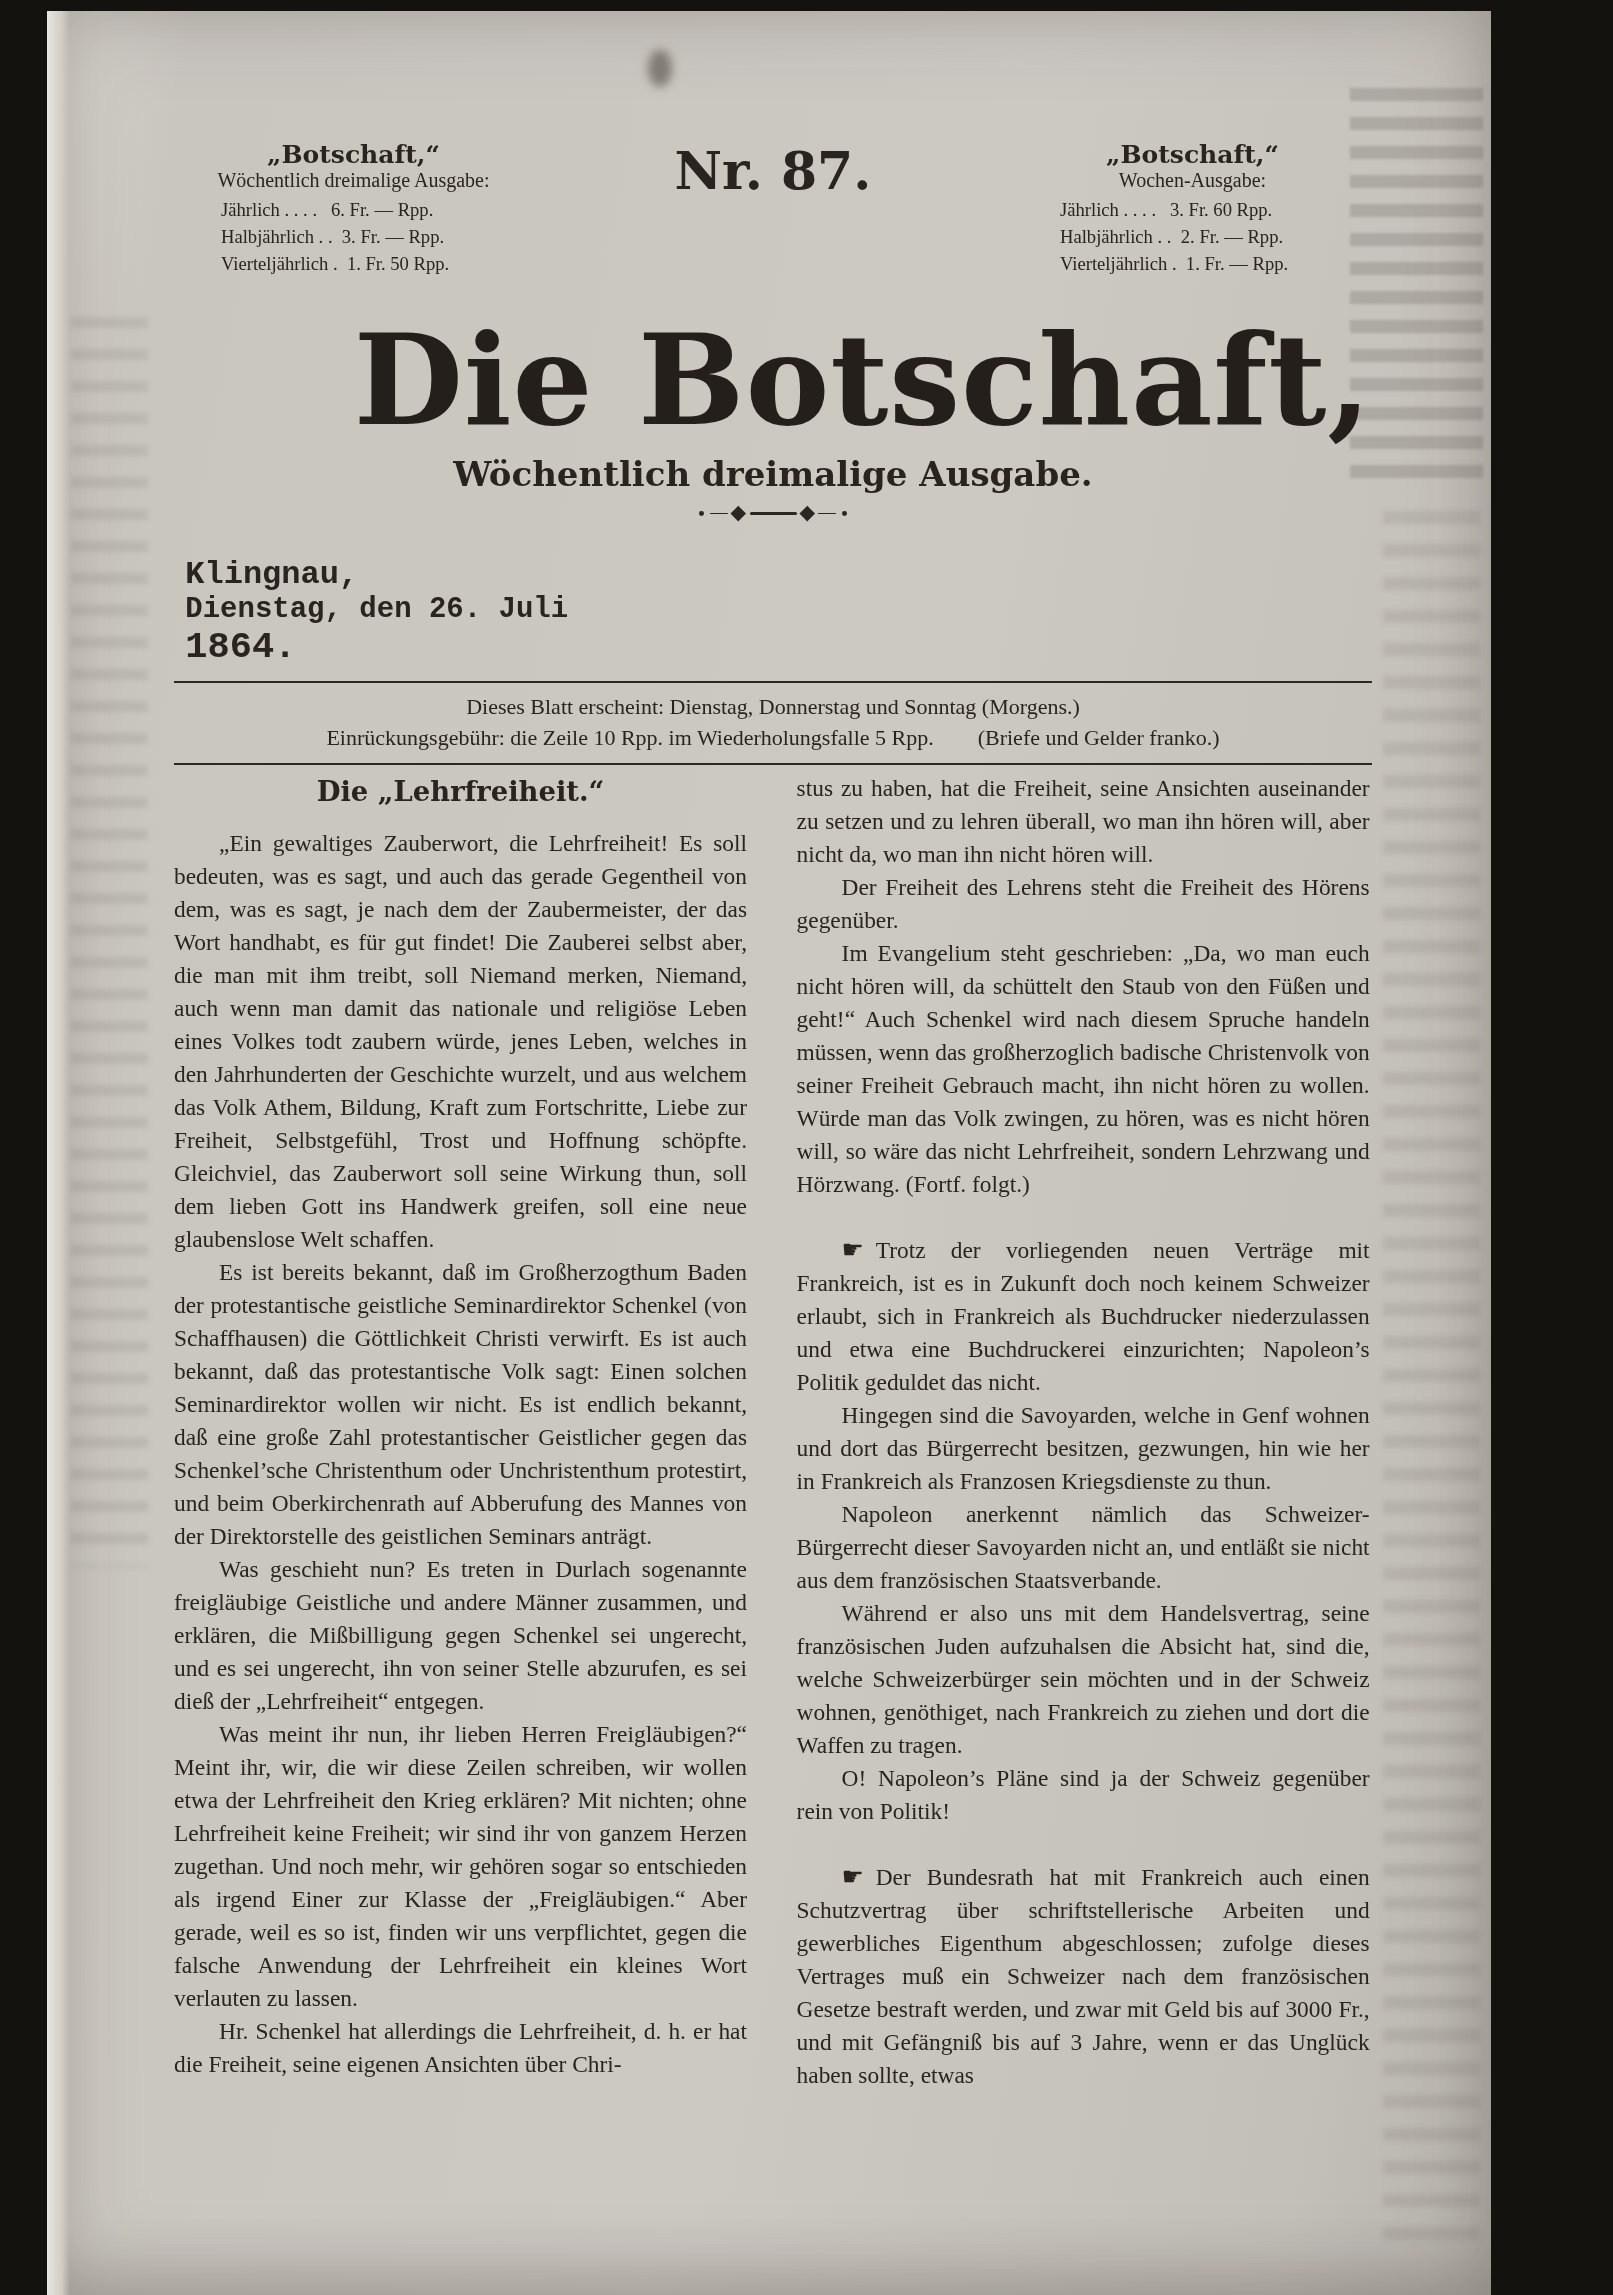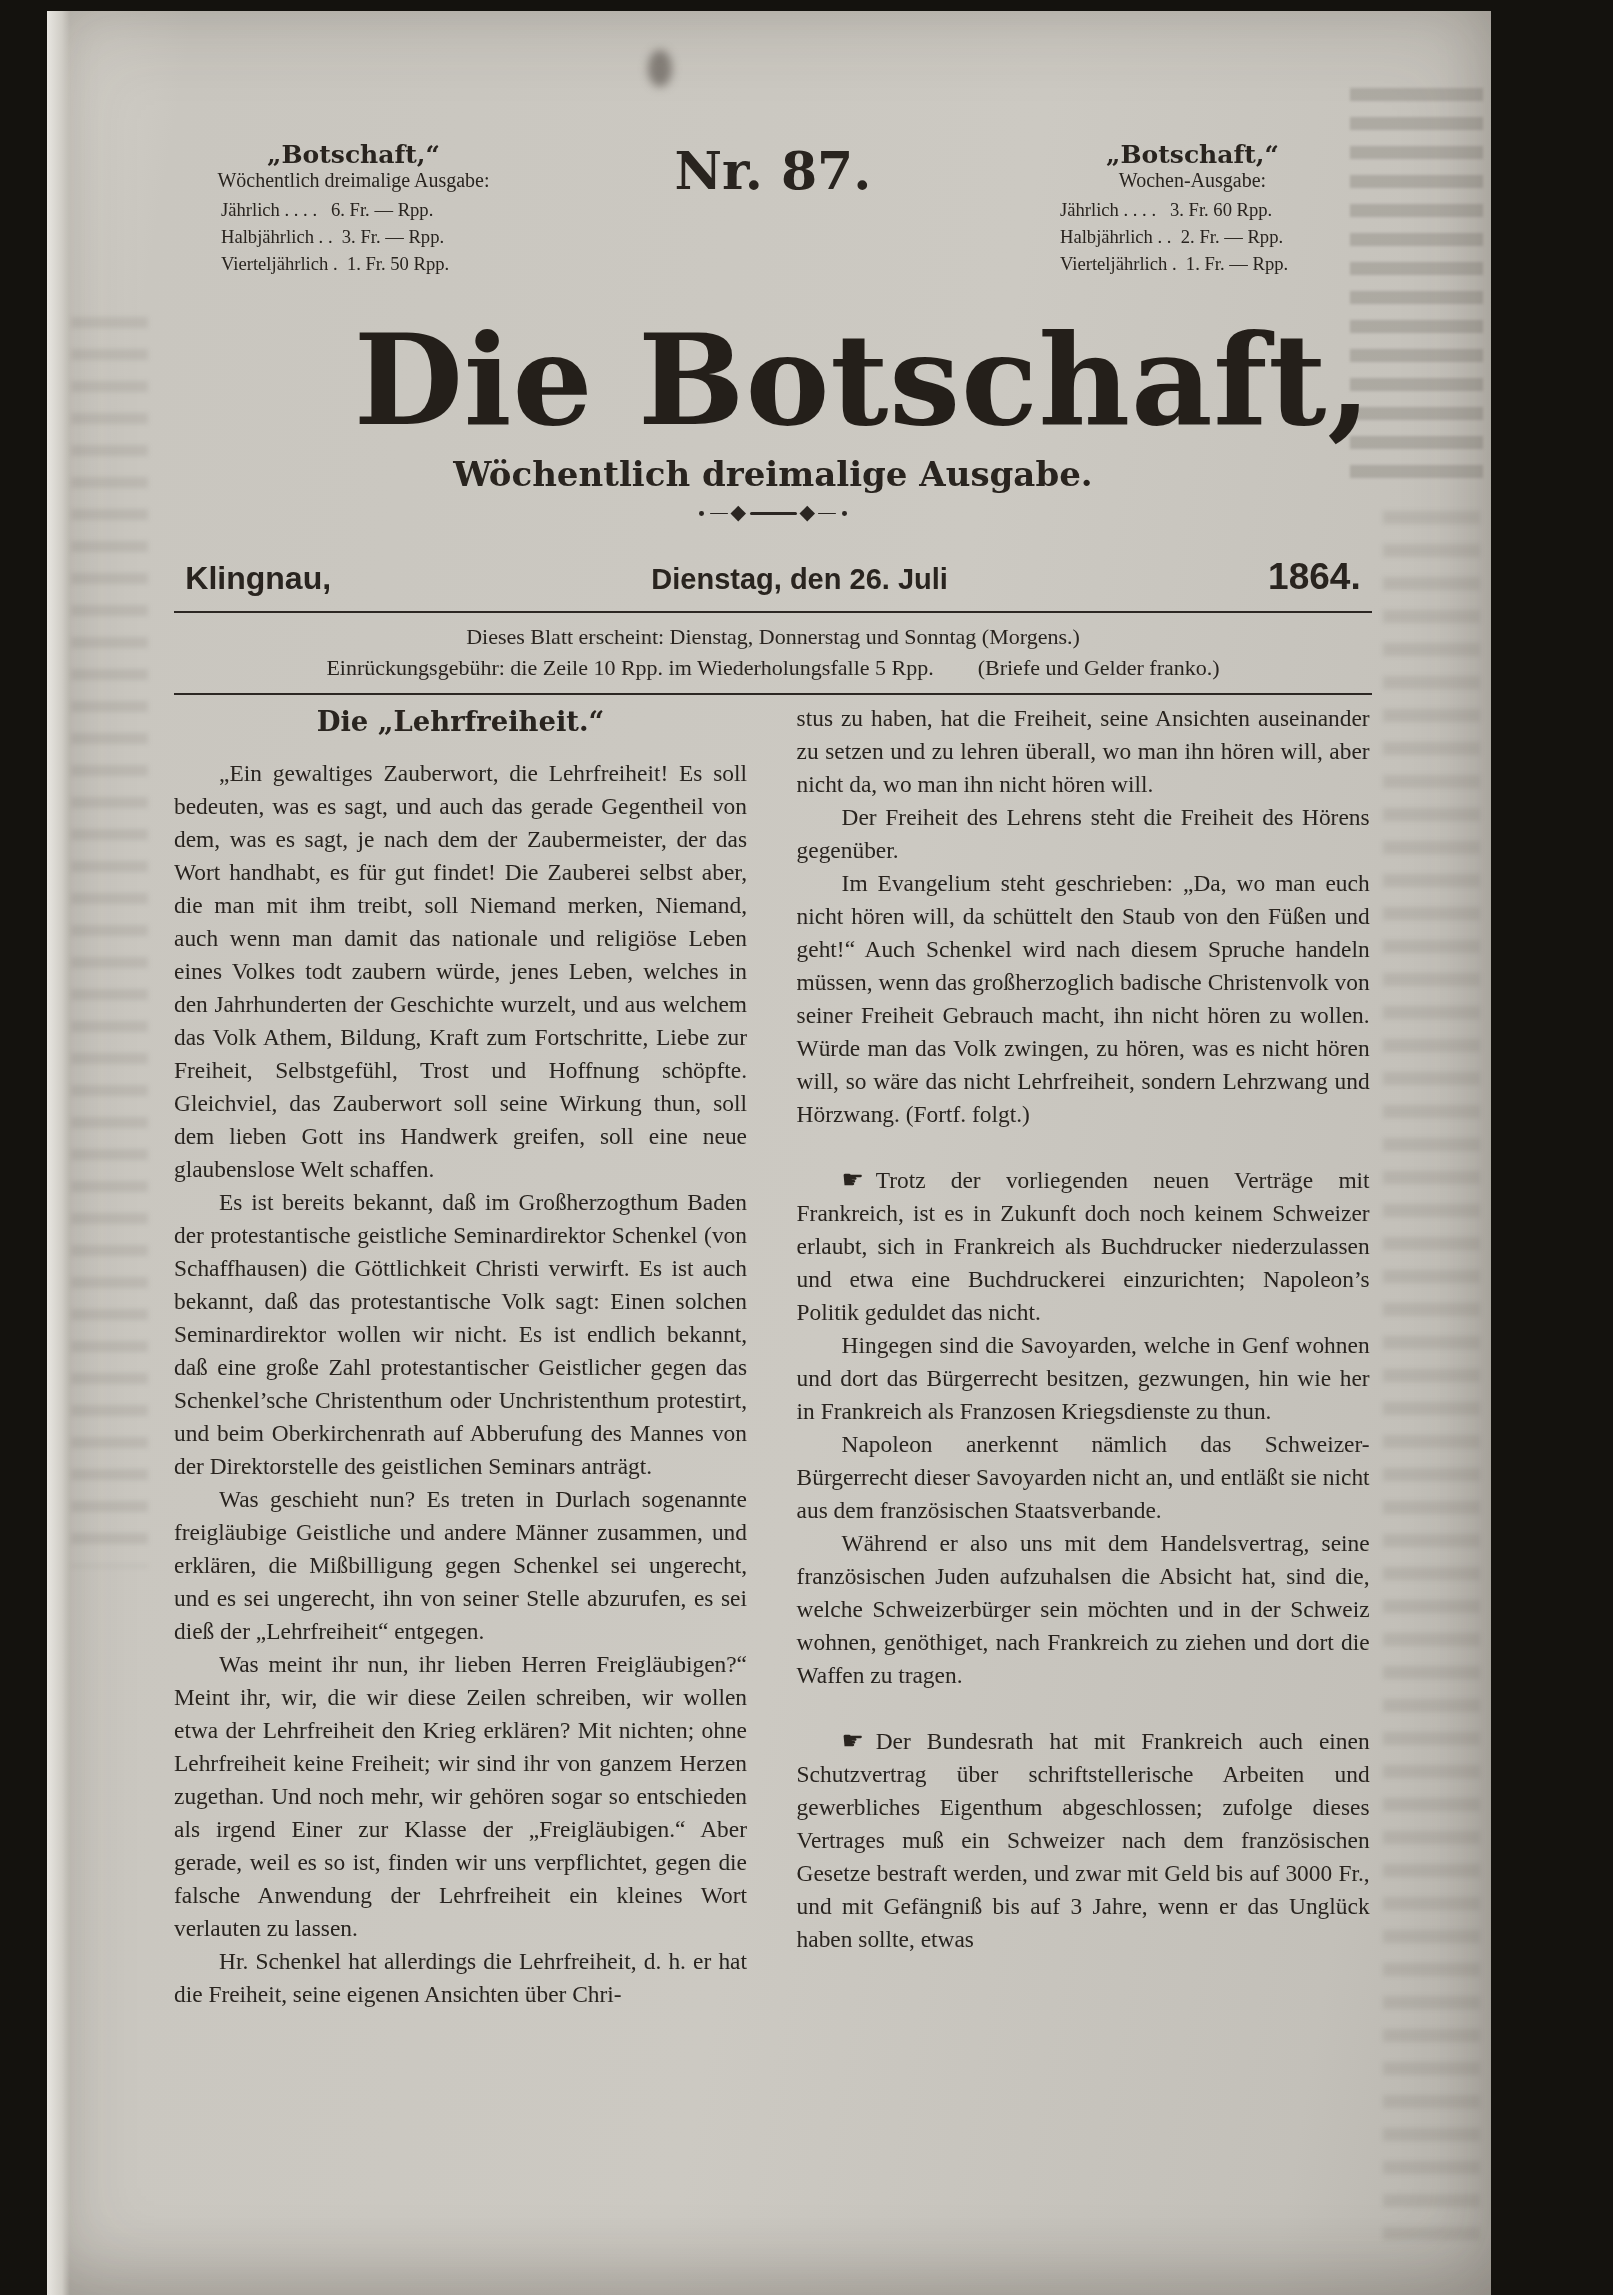--- a/index.html
+++ b/index.html
@@ -63,21 +63,21 @@
   .masthead-subtitle {
     margin-top:7px; text-align:center;
     font-family:"DejaVu Serif",serif; font-size:34px; font-weight:bold;
   }
   .ornament { margin-top:14.5px; display:flex; justify-content:center; align-items:center; gap:5.6px; }
   .orn-line  { width:47px; height:2.4px; background:#2b2622; border-radius:1.6px; }
   .orn-line.short { width:18px; height:1.6px; }
   .orn-diamond { width:10.5px; height:10.5px; background:#2b2622; transform:rotate(45deg); }
   .orn-dot { width:4.8px; height:4.8px; background:#2b2622; border-radius:50%; }
 
-  .dateline { display:flex; justify-content:space-between; align-items:baseline; margin-top:37px; padding:0 11.3px; font-family:Liberation Sans, sans-serif; }
+  .dateline { display:flex; justify-content:space-between; align-items:baseline; margin-top:37px; padding:0 11.3px; font-family:Liberation Mono, monospace;flex-direction:column; }
   .dateline .place { font-size:32px; font-weight:bold; }
   .dateline .date  { font-size:29px; font-weight:bold; }
   .dateline .year  { font-size:37px; font-weight:bold; }
 
   .rule { height:2.4px; background:#2c2723; margin-top:13px; }
   .rule2 { margin-top:9.7px; }
   .notices { margin-top:8px; }
   .notice-line { text-align:center; font-size:22px; line-height:31px; }
 
   .columns { display:flex; align-items:flex-start; margin-top:7px; }
@@ -164,19 +164,20 @@
         </div>
       <div class="col-divider"></div>
       <div class="col" id="col-right">
           <p class="para no-indent">stus zu haben, hat die Freiheit, seine Ansichten auseinander zu setzen und zu lehren überall, wo man ihn hören will, aber nicht da, wo man ihn nicht hören will.</p>
           <p class="para">Der Freiheit des Lehrens steht die Freiheit des Hörens gegenüber.</p>
           <p class="para">Im Evangelium steht geschrieben: „Da, wo man euch nicht hören will, da schüttelt den Staub von den Füßen und geht!“ Auch Schenkel wird nach diesem Spruche handeln müssen, wenn das großherzoglich badische Christenvolk von seiner Freiheit Gebrauch macht, ihn nicht hören zu wollen. Würde man das Volk zwingen, zu hören, was es nicht hören will, so wäre das nicht Lehrfreiheit, sondern Lehrzwang und Hörzwang. (Fortf. folgt.)</p>
           <p class="para lead"><span class="hand">☛</span> Trotz der vorliegenden neuen Verträge mit Frankreich, ist es in Zukunft doch noch keinem Schweizer erlaubt, sich in Frankreich als Buchdrucker niederzulassen und etwa eine Buchdruckerei einzurichten; Napoleon’s Politik geduldet das nicht.</p>
           <p class="para">Hingegen sind die Savoyarden, welche in Genf wohnen und dort das Bürgerrecht besitzen, gezwungen, hin wie her in Frankreich als Franzosen Kriegsdienste zu thun.</p>
           <p class="para">Napoleon anerkennt nämlich das Schweizer-Bürgerrecht dieser Savoyarden nicht an, und entläßt sie nicht aus dem französischen Staatsverbande.</p>
           <p class="para">Während er also uns mit dem Handelsvertrag, seine französischen Juden aufzuhalsen die Absicht hat, sind die, welche Schweizerbürger sein möchten und in der Schweiz wohnen, genöthiget, nach Frankreich zu ziehen und dort die Waffen zu tragen.</p>
+          <p class="para">O! Napoleon’s Pläne sind ja der Schweiz gegenüber rein von Politik!</p>
           <p class="para lead"><span class="hand">☛</span> Der Bundesrath hat mit Frankreich auch einen Schutzvertrag über schriftstellerische Arbeiten und gewerbliches Eigenthum abgeschlossen; zufolge dieses Vertrages muß ein Schweizer nach dem französischen Gesetze bestraft werden, und zwar mit Geld bis auf 3000 Fr., und mit Gefängniß bis auf 3 Jahre, wenn er das Unglück haben sollte, etwas</p>
         </div>
     </div>
 
   </div>
 </div>
 
 
 </body></html>

